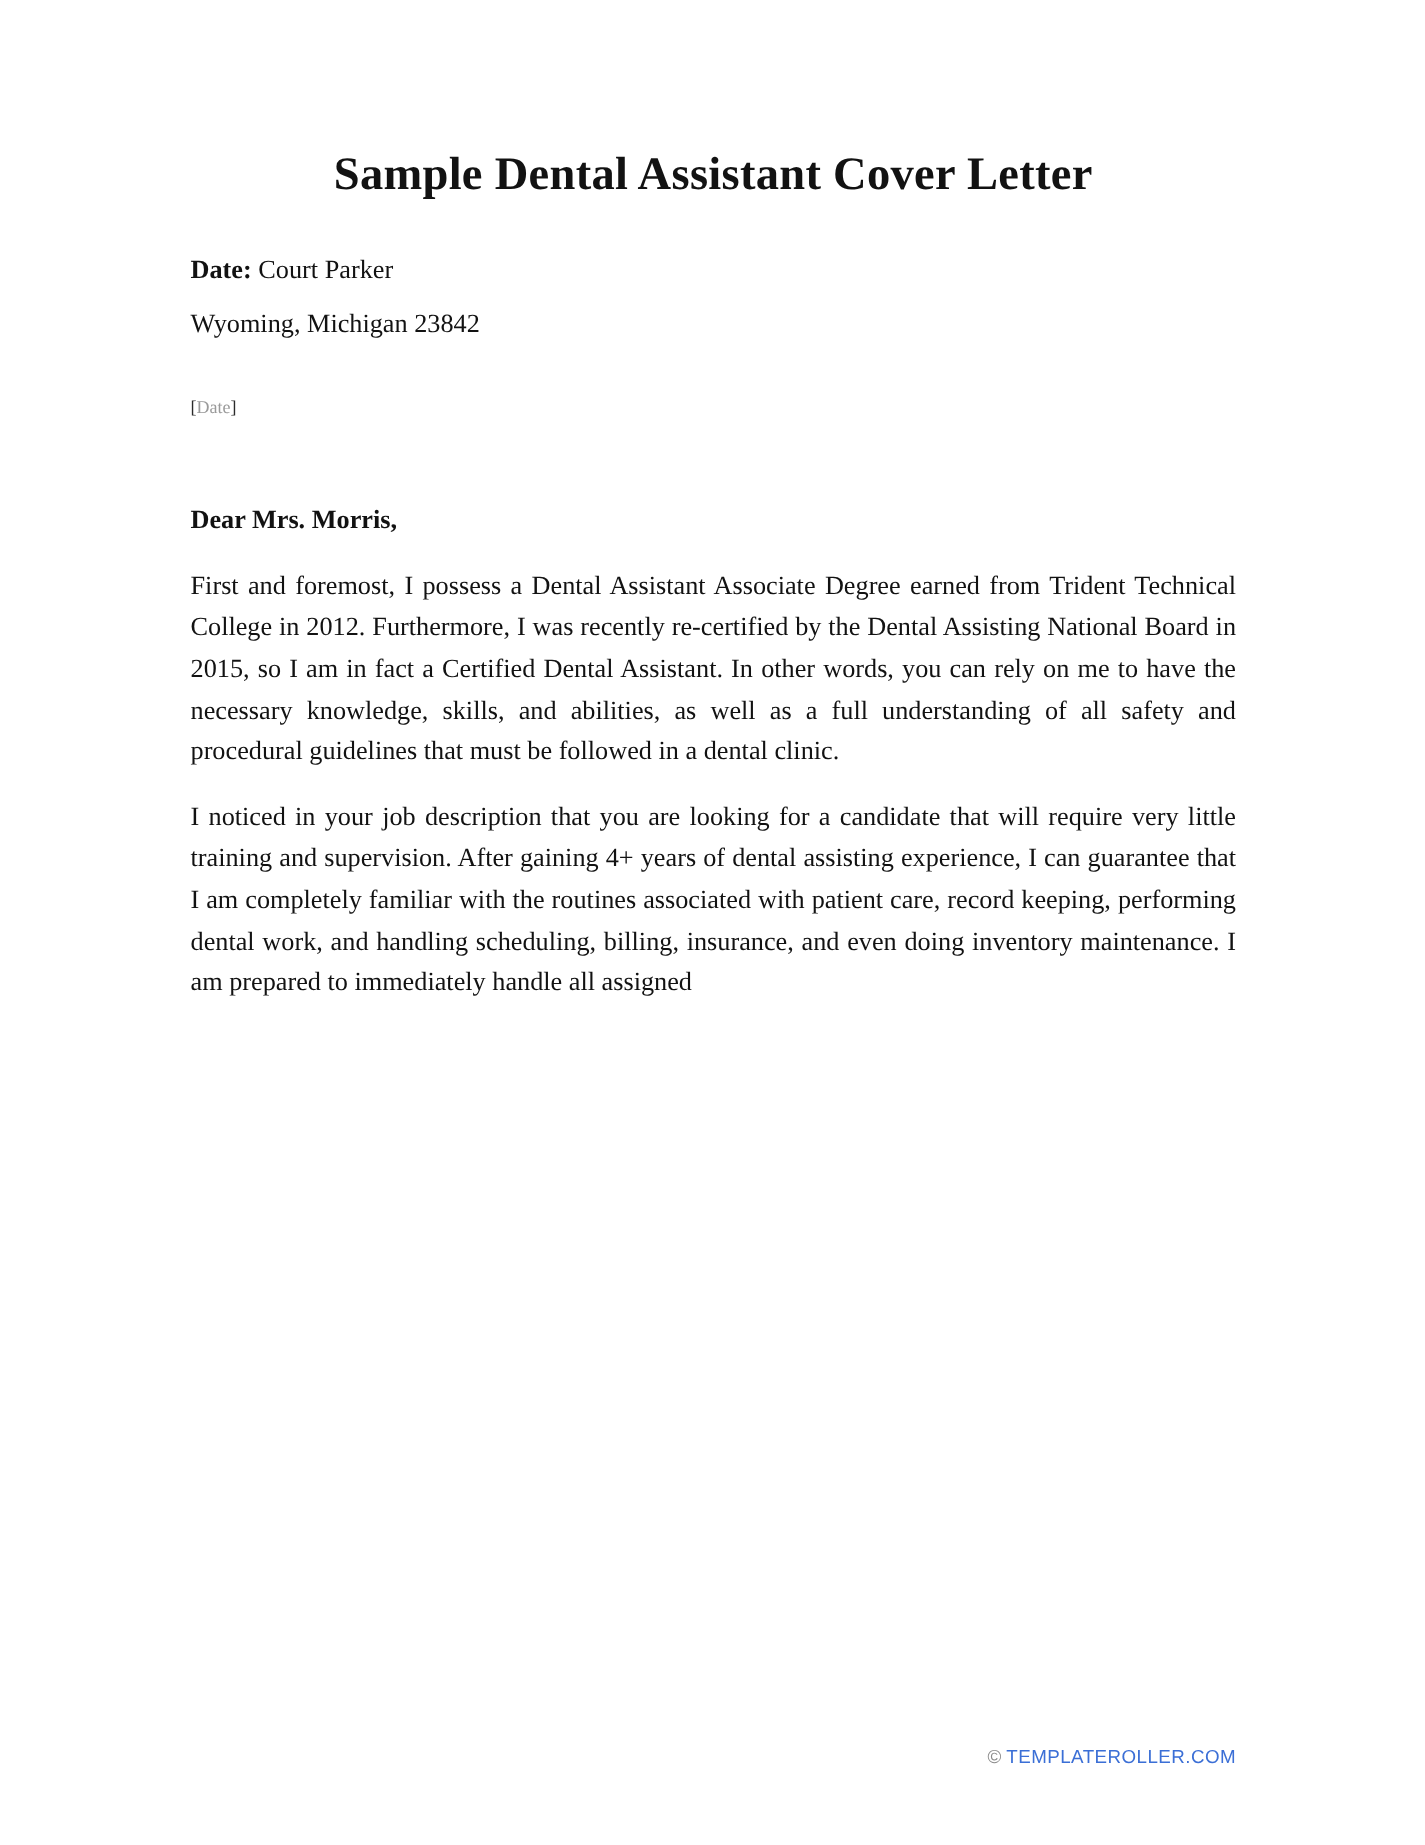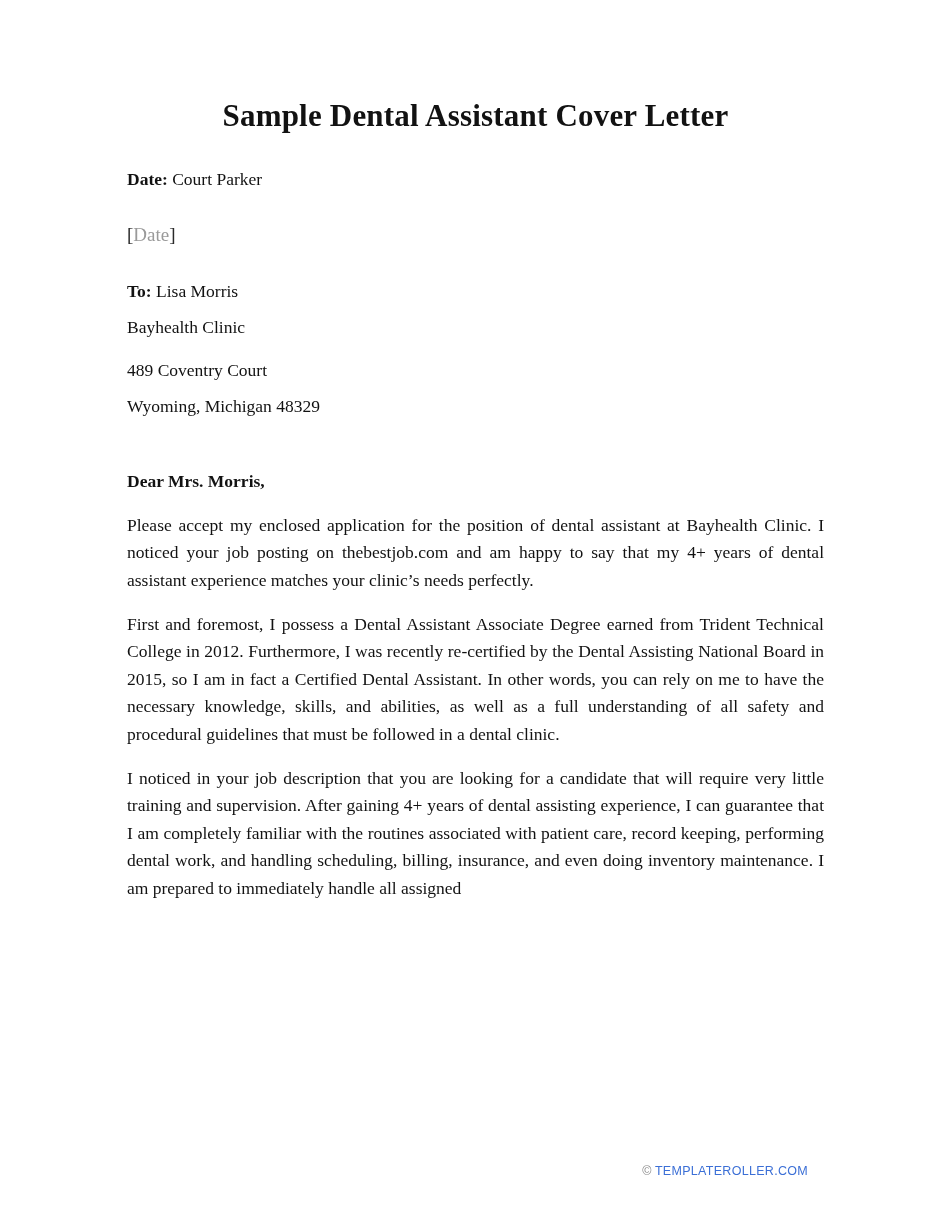--- a/index.html
+++ b/index.html
@@ -25,21 +25,21 @@
     line-height: 1.2;
     letter-spacing: 0.2px;
   }
   .addr-line {
     font-size: 17.5px;
     line-height: 36px;
     margin: 0;
   }
   .label-bold { font-weight: bold; }
   .date-line {
-    font-size: 19px;
+    font-size: 12px;
     line-height: 36px;
     margin: 20px 0 0 0;
   }
   .date-bracket { color: #2a2a2a; }
   .date-placeholder { color: #9a9a9a; }
   .recipient-block { margin-top: 20px; }
   .gap-before { margin-top: 7px; }
   .salutation {
     font-size: 17.5px;
     font-weight: bold;
@@ -47,54 +47,48 @@
     margin: 44px 0 16px 0;
   }
   .body-para {
     font-size: 17.5px;
     line-height: 27.6px;
     text-align: justify;
     margin: 0 0 16px 0;
   }
   .page-footer {
     position: absolute;
-    right: 126px;
+    right: 110px;
     bottom: 52px;
     font-family: "Liberation Sans", "DejaVu Sans", sans-serif;
     font-size: 12.5px;
     letter-spacing: 0.3px;
     white-space: nowrap;
   }
   .copyright-symbol { color: #8a8a8a; margin-right: 3px; }
   .footer-brand { text-decoration: none; }
 </style>
 </head>
 <body>
 
 <div class="page">
   <div class="content">
 
     <h1 class="doc-title">Sample Dental Assistant Cover Letter</h1>
 
     <div class="sender-block">
       <p class="addr-line"><span class="label-bold">Date:</span> <span>Court Parker</span></p>
+      <p class="addr-line">Wyoming, Michigan 23842</p>
     </div>
 
     <p class="date-line"><span class="date-bracket">[</span><span class="date-placeholder">Date</span><span class="date-bracket">]</span></p>
 
-    <div class="recipient-block">
-      <p class="addr-line"><span class="label-bold">To:</span> <span>Lisa Morris</span></p>
-      <p class="addr-line">Bayhealth Clinic</p>
-      <p class="addr-line gap-before">489 Coventry Court</p>
-      <p class="addr-line">Wyoming, Michigan 48329</p>
-    </div>
 
     <p class="salutation">Dear Mrs. Morris,</p>
 
-    <p class="body-para">Please accept my enclosed application for the position of dental assistant at Bayhealth Clinic. I noticed your job posting on thebestjob.com and am happy to say that my 4+ years of dental assistant experience matches your clinic’s needs perfectly.</p>
     <p class="body-para">First and foremost, I possess a Dental Assistant Associate Degree earned from Trident Technical College in 2012. Furthermore, I was recently re-certified by the Dental Assisting National Board in 2015, so I am in fact a Certified Dental Assistant. In other words, you can rely on me to have the necessary knowledge, skills, and abilities, as well as a full understanding of all safety and procedural guidelines that must be followed in a dental clinic.</p>
     <p class="body-para">I noticed in your job description that you are looking for a candidate that will require very little training and supervision. After gaining 4+ years of dental assisting experience, I can guarantee that I am completely familiar with the routines associated with patient care, record keeping, performing dental work, and handling scheduling, billing, insurance, and even doing inventory maintenance. I am prepared to immediately handle all assigned</p>
 
   </div>
 
   <div class="page-footer">
     <span class="copyright-symbol">©</span><a class="footer-brand" href="#" title="TEMPLATEROLLER.COM" style="color: rgb(59, 111, 214);">TEMPLATEROLLER.COM</a>
   </div>
 </div>
 

